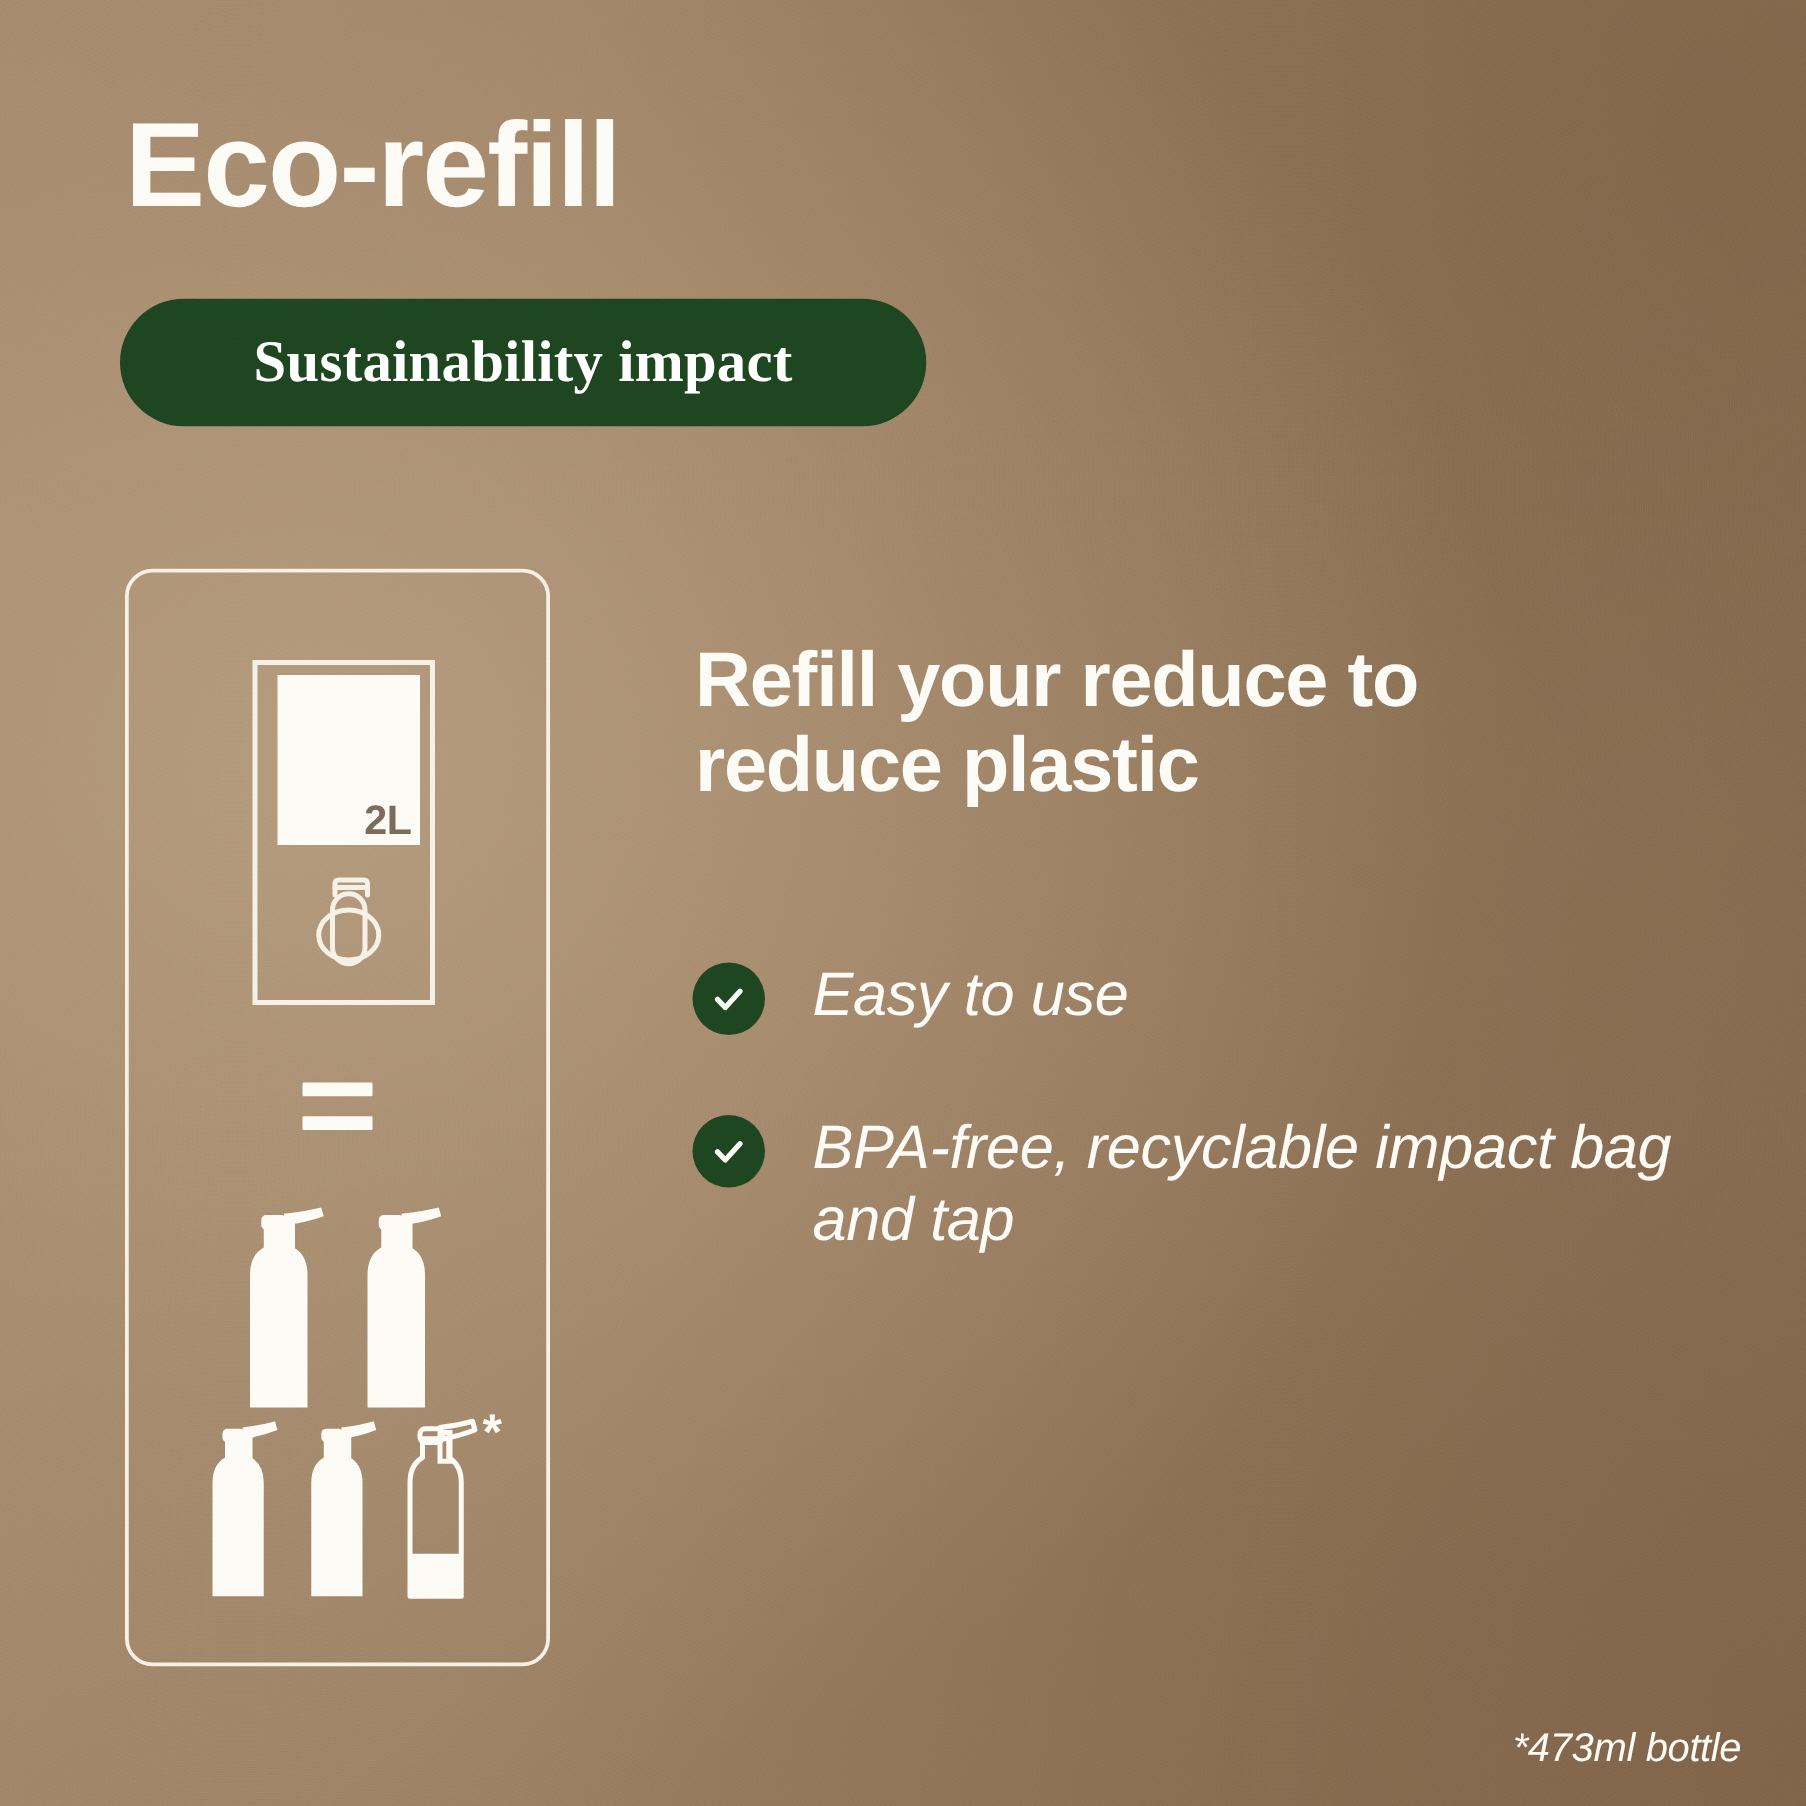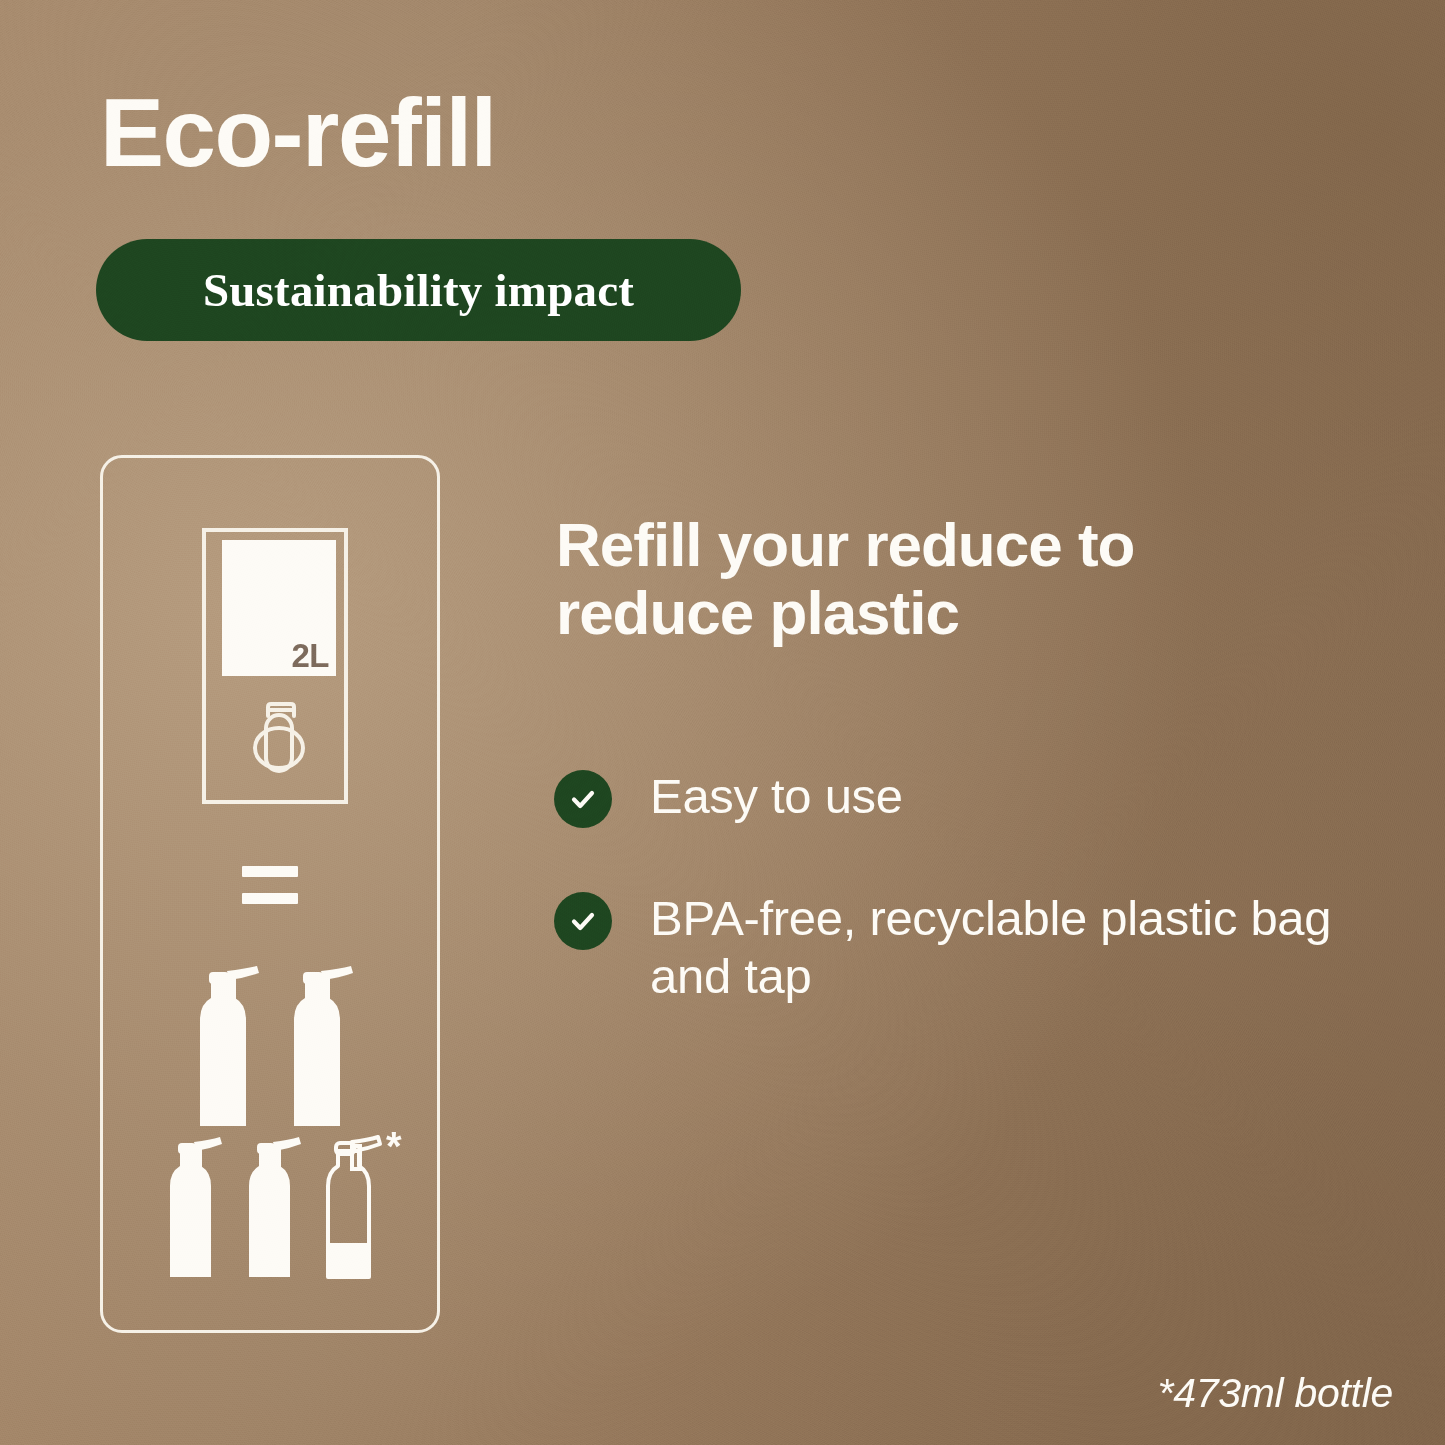--- a/index.html
+++ b/index.html
@@ -178,20 +178,21 @@
     font-weight: 700;
     color: #fdfbf6;
     letter-spacing: -1px;
   }
 
   #bullets {
     position: absolute;
     left: 554px;
     top: 768px;
     width: 830px;
+    font-style: italic;
   }
   .bullet {
     display: flex;
     align-items: flex-start;
     margin-bottom: 62px;
   }
   .bullet:last-child { margin-bottom: 0; }
   .check-circle {
     flex: 0 0 auto;
     width: 58px;
@@ -208,21 +209,21 @@
     font-size: 49px;
     line-height: 1.18;
     color: #fdfbf6;
     letter-spacing: -0.3px;
   }
 
   #footnote {
     position: absolute;
     right: 52px;
     bottom: 28px;
-    font-size: 41px;
+    font-size: 32px;
     font-style: italic;
     color: #fdfbf6;
     letter-spacing: -0.3px;
   }
 </style>
 </head>
 <body>
 
 <div id="canvas">
 
@@ -308,21 +309,21 @@
       </span>
       <span class="bullet-text">Easy to use</span>
     </div>
 
     <div class="bullet">
       <span class="check-circle">
         <svg width="32" height="32" viewBox="0 0 32 32" aria-hidden="true">
           <path d="M7 16.5 L13.2 23 L25 10" fill="none" stroke="#fdfbf6" stroke-width="4.2" stroke-linecap="round" stroke-linejoin="round"></path>
         </svg>
       </span>
-      <span class="bullet-text">BPA-free, recyclable plastic bag and tap</span>
+      <span class="bullet-text">BPA-free, recyclable impact bag and tap</span>
     </div>
 
 
   </div>
 
   <div id="footnote">*473ml bottle</div>
 
   <div id="grain"></div>
 </div>
 

